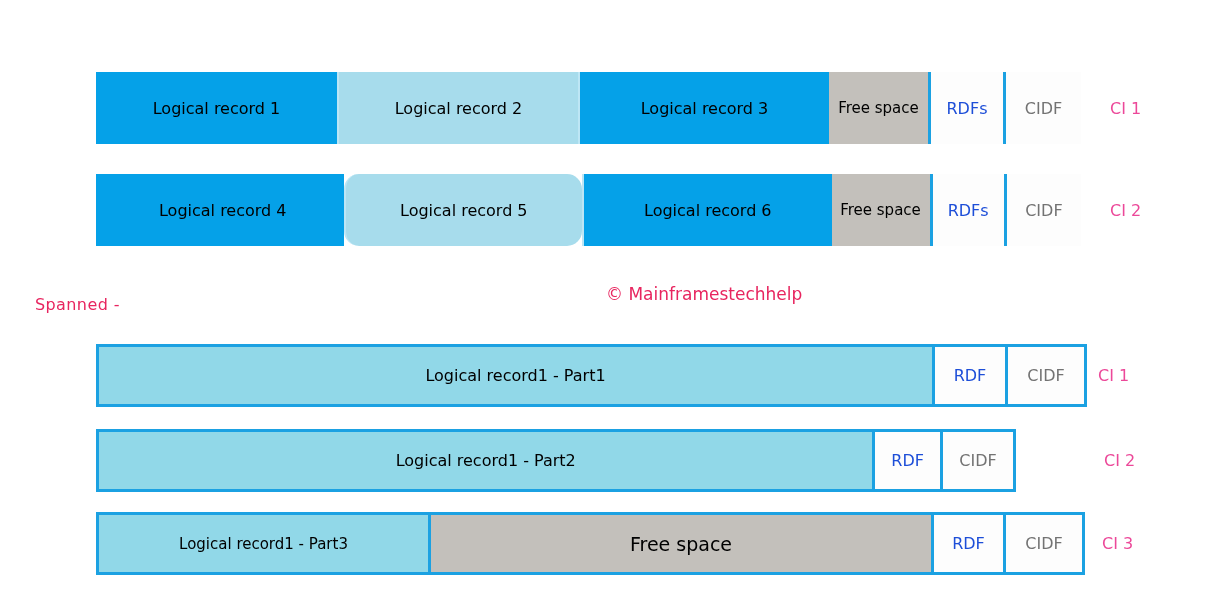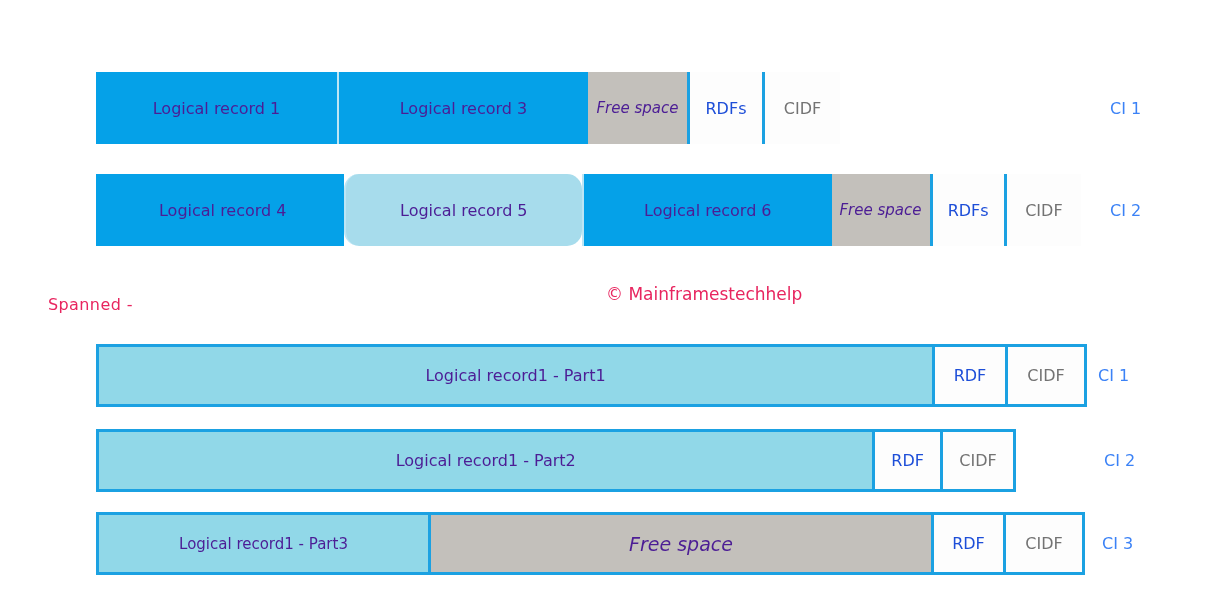--- a/index.html
+++ b/index.html
@@ -22,21 +22,21 @@
   
   .section-caption {
     position: absolute;
     color: #E8255F;
     font-family: "DejaVu Sans", sans-serif;
     font-size: 16px;
     letter-spacing: 0.4px;
     white-space: nowrap;
   }
   #caption-unspanned { left: 48px; top: 23px; }
-  #caption-spanned   { left: 48px; top: 295px; }
+  #caption-spanned   { left: 35px; top: 295px; }
 
   .watermark {
     position: absolute;
     left: 606px;
     top: 284px;
     color: #E8255F;
     font-family: "DejaVu Sans", sans-serif;
     font-size: 17px;
     white-space: nowrap;
   }
@@ -52,60 +52,61 @@
     border: 3px solid #1BA1E2;
   }
 
   .seg {
     box-sizing: border-box;
     display: flex;
     align-items: center;
     justify-content: center;
     position: relative;
     font-family: "DejaVu Sans", sans-serif;
-    color: #4c1d95;
+    color: #000000;
     white-space: nowrap;
     overflow: hidden;
   }
 
   
   .fill-blue-strong { background: #05A1E8; }
   .fill-blue-light  { background: #A7DCEC; }
   .fill-blue-span   { background: #91D8E8; }
-  .fill-gray        { background: #C3C0BB; font-style: italic; }
+  .fill-gray        { background: #C3C0BB; }
   .fill-white       { background: #FDFDFD; }
 
   
   .sep-left { border-left: 2px solid #BDE6F5; }
   .sep-left-blue { border-left: 3px solid #1BA1E2; }
 
   
   .lbl-record      { font-size: 16px; }
   .lbl-record-sm   { font-size: 15px; }
   .lbl-freespace   { font-size: 15px; }
   .lbl-freespace-lg{ font-size: 19px; }
   .lbl-rdf  { color: #1d4ed8; font-size: 16px; }
   .lbl-cidf { color: #737373; font-size: 16px; }
 
   .ci-tag {
     position: absolute;
-    color: #3b82f6;
+    color: #ec4899;
     font-family: "DejaVu Sans", sans-serif;
     font-size: 16px;
     white-space: nowrap;
   }
 </style>
 </head>
 <body>
 
 <div id="canvas">
 
 
   <div class="ci-row" id="unspanned-row-1" style="left:96px; top:72px; width:985px; height:72px;">
     <div class="seg fill-blue-strong lbl-record" style="width:241px;">Logical record 1</div>
+    <div class="seg fill-blue-light lbl-record sep-left" style="width:241px;">Logical record 2</div>
     <div class="seg fill-blue-strong lbl-record sep-left" style="width:251px;">Logical record 3</div>
     <div class="seg fill-gray lbl-freespace" style="width:99px;">Free space</div>
     <div class="seg fill-white lbl-rdf sep-left-blue" style="width:75px;">RDFs</div>
     <div class="seg fill-white lbl-cidf sep-left-blue" style="width:78px;">CIDF</div>
   </div>
   <div class="ci-tag" style="left:1110px; top:99px;">CI 1</div>
 
   <div class="ci-row" id="unspanned-row-2" style="left:96px; top:174px; width:985px; height:72px;">
     <div class="seg fill-blue-strong lbl-record" style="width:250px;padding-left:6px;">Logical record 4</div>
     <div class="seg fill-blue-light lbl-record sep-left" style="width:241px;border-radius:15px;">Logical record 5</div>

